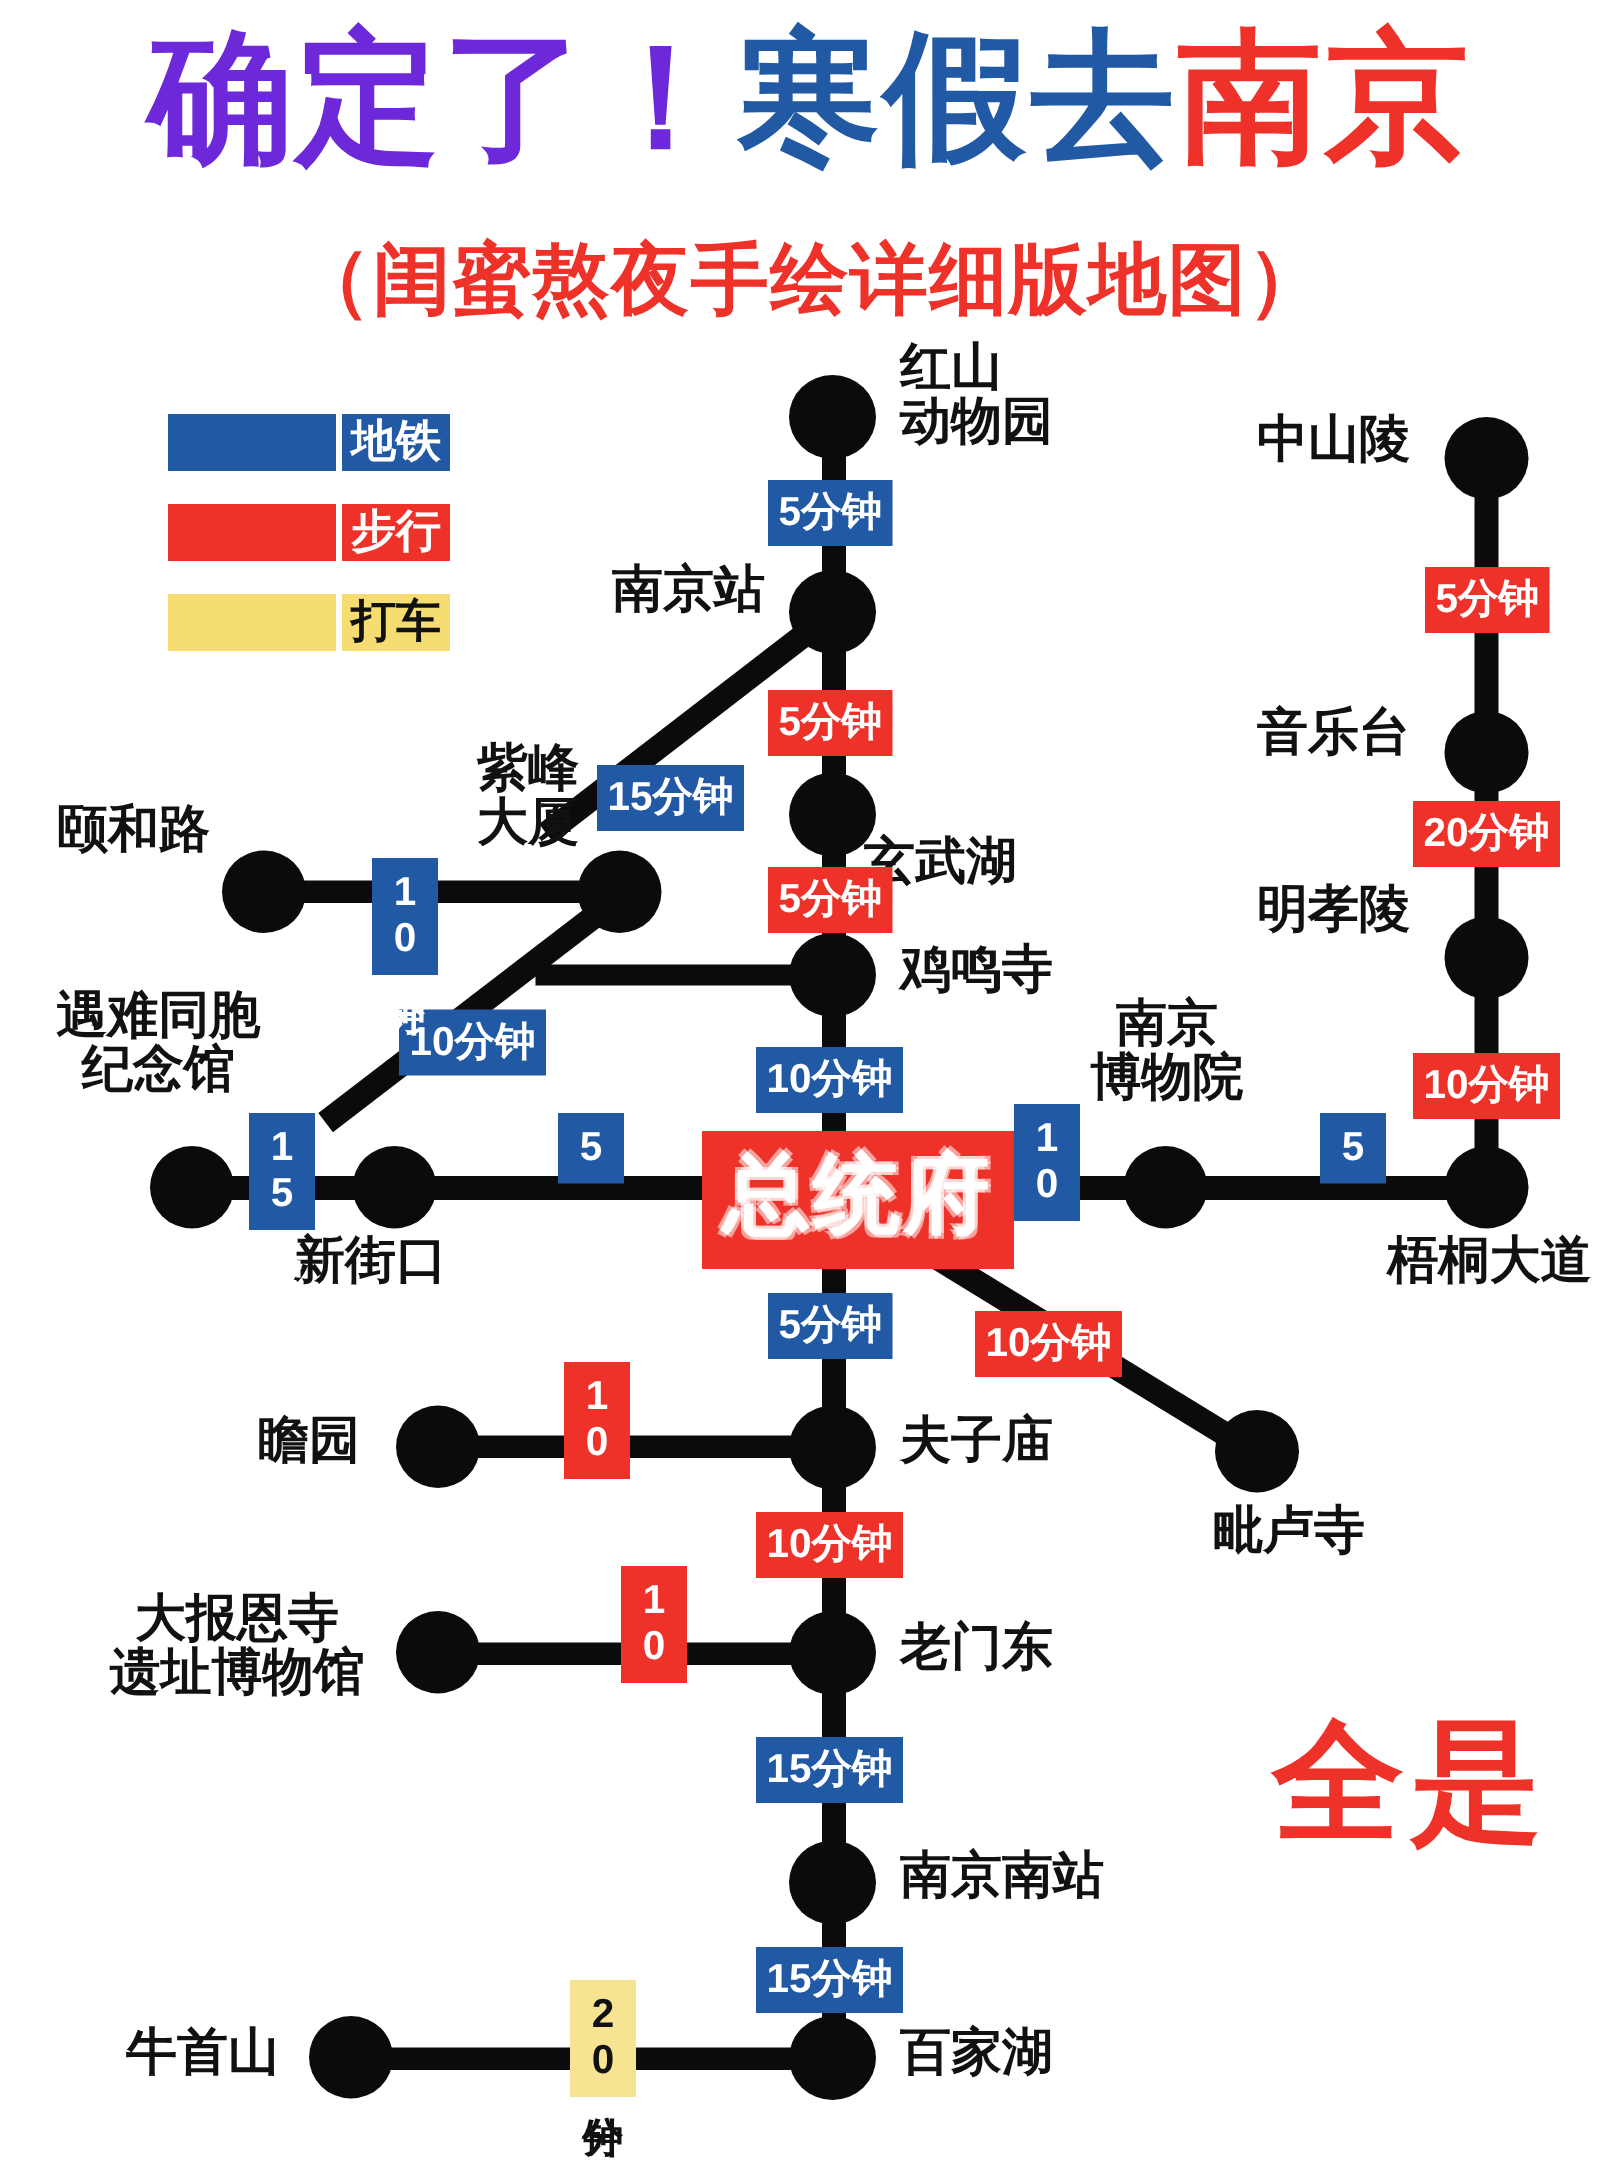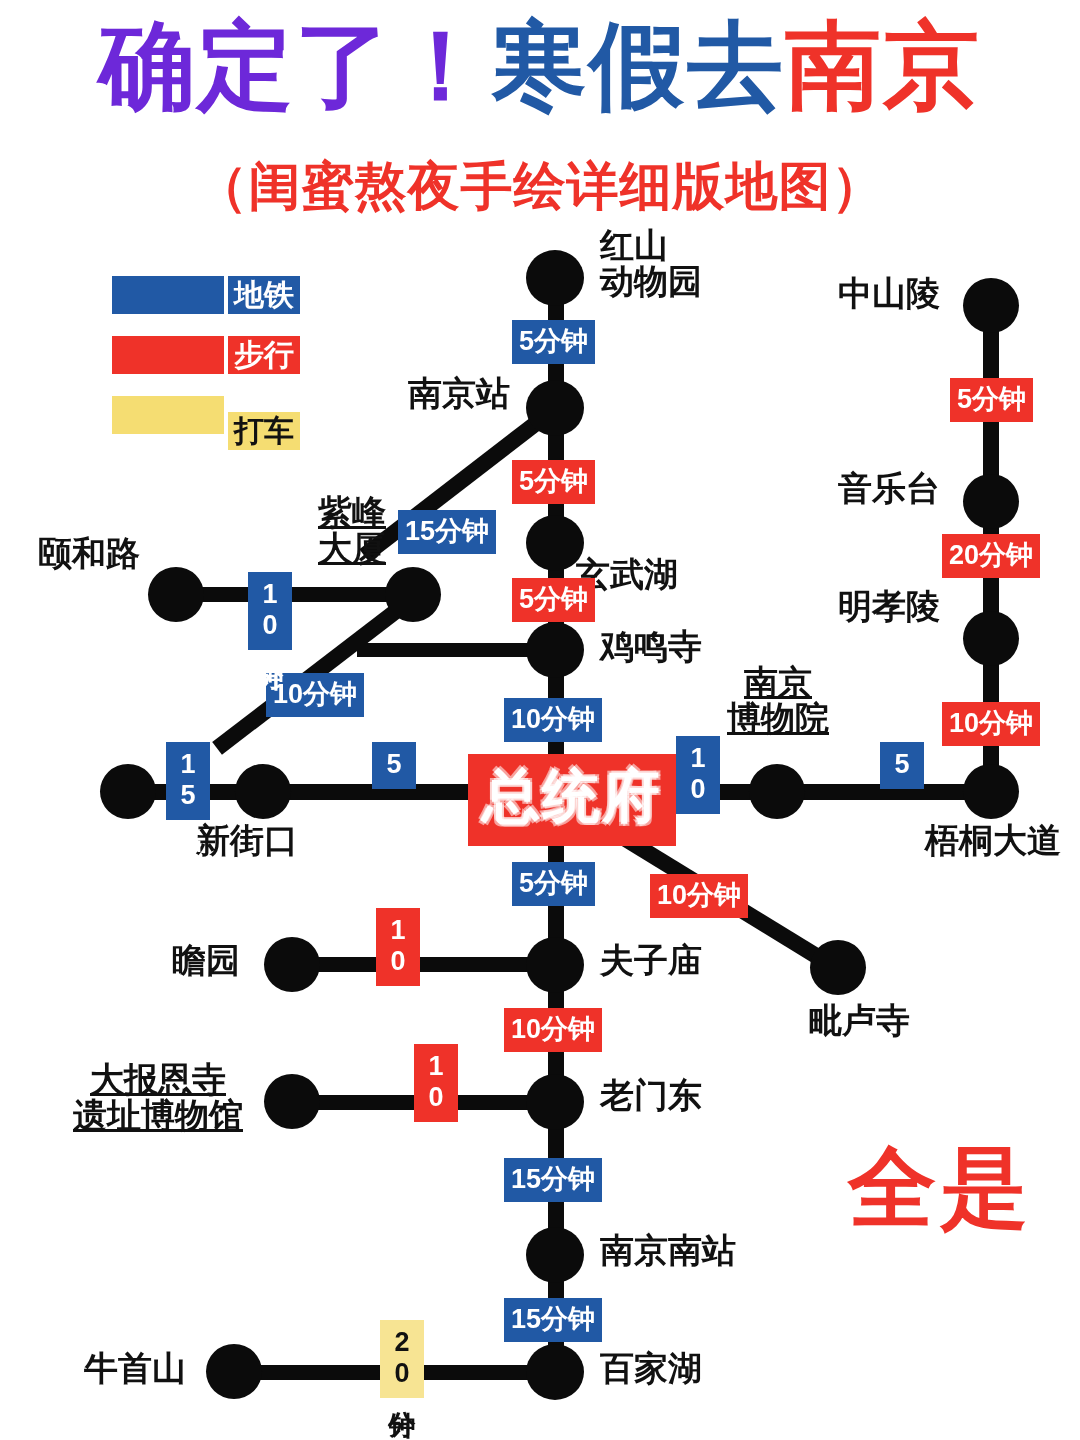--- a/index.html
+++ b/index.html
@@ -80,21 +80,21 @@
   .stn {
     position: absolute;
     font-size: 34px;
     font-weight: bold;
     color: #111111;
     white-space: nowrap;
     line-height: 1.08;
   }
   .stn.two-line { line-height: 1.05; }
   .stn.right  { text-align: right; }
-  .stn.center { text-align: center; text-decoration: underline; }
+  .stn.center { text-align: center; }
 
   
   .chip {
     position: absolute;
     font-size: 27px;
     font-weight: bold;
     white-space: nowrap;
     text-align: center;
     letter-spacing: 0px;
   }
@@ -151,21 +151,21 @@
   <div class="subtitle">（闺蜜熬夜手绘详细版地图）</div>
 
   <div class="legend">
     <div class="legend-swatch lg-blue" style="left:112px; top:276px;"></div>
     <div class="legend-label lg-blue" style="left:228px; top:276px;">地铁</div>
 
     <div class="legend-swatch lg-red" style="left:112px; top:336px;"></div>
     <div class="legend-label lg-red" style="left:228px; top:336px;">步行</div>
 
     <div class="legend-swatch lg-yellow" style="left:112px; top:396px;"></div>
-    <div class="legend-label lg-yellow" style="left:228px; top:396px;margin-top:16px;">打车</div>
+    <div class="legend-label lg-yellow" style="left:228px; top:396px;">打车</div>
   </div>
 
   <div class="edge" style="left:548px; top:278px; width:16px; height:1096px;"></div>
 
   <div class="edge" style="left:556px; top:400px; width:242px; height:16px; transform: rotate(142.4deg);"></div>
   <div class="edge" style="left:417px; top:587px; width:252px; height:16px; transform: rotate(142.5deg);"></div>
 
   <div class="edge" style="left:175px; top:587px; width:240px; height:15px;"></div>
 
   <div class="edge" style="left:357px; top:643px; width:200px; height:14px;"></div>
@@ -218,36 +218,40 @@
   <div class="stn" style="left:576px; top:512px;margin-top:44px;">玄武湖</div>
   <div class="stn" style="left:600px; top:628px;">鸡鸣寺</div>
 
   <div class="stn center two-line" style="left:262px; top:495px; width:180px;">
     <div>紫峰</div>
     <div>大厦</div>
   </div>
 
   <div class="stn right" style="left:0px; top:535px; width:140px;">颐和路</div>
 
+  <div class="stn center two-line" style="left:8px; top:660px; width:195px;">
+    <div>遇难同胞</div>
+    <div>纪念馆</div>
+  </div>
 
   <div class="stn" style="left:196px; top:822px;">新街口</div>
 
   <div class="stn center two-line" style="left:688px; top:665px; width:180px;">
     <div>南京</div>
     <div>博物院</div>
   </div>
 
   <div class="stn" style="left:925px; top:822px;">梧桐大道</div>
   <div class="stn right" style="left:780px; top:275px; width:160px;">中山陵</div>
   <div class="stn right" style="left:780px; top:470px; width:160px;">音乐台</div>
   <div class="stn right" style="left:780px; top:588px; width:160px;">明孝陵</div>
 
   <div class="stn" style="left:808px; top:1002px;">毗卢寺</div>
   <div class="stn" style="left:600px; top:942px;">夫子庙</div>
-  <div class="stn" style="left:600px; top:1080px;font-family:Liberation Mono, monospace;">老门东</div>
+  <div class="stn" style="left:600px; top:1080px;">老门东</div>
   <div class="stn" style="left:600px; top:1232px;text-align:center;">南京南站</div>
   <div class="stn" style="left:600px; top:1350px;">百家湖</div>
 
   <div class="stn right" style="left:20px; top:942px; width:220px;">瞻园</div>
 
   <div class="stn center two-line" style="left:48px; top:1062px; width:220px;">
     <div>大报恩寺</div>
     <div>遗址博物馆</div>
   </div>
 

